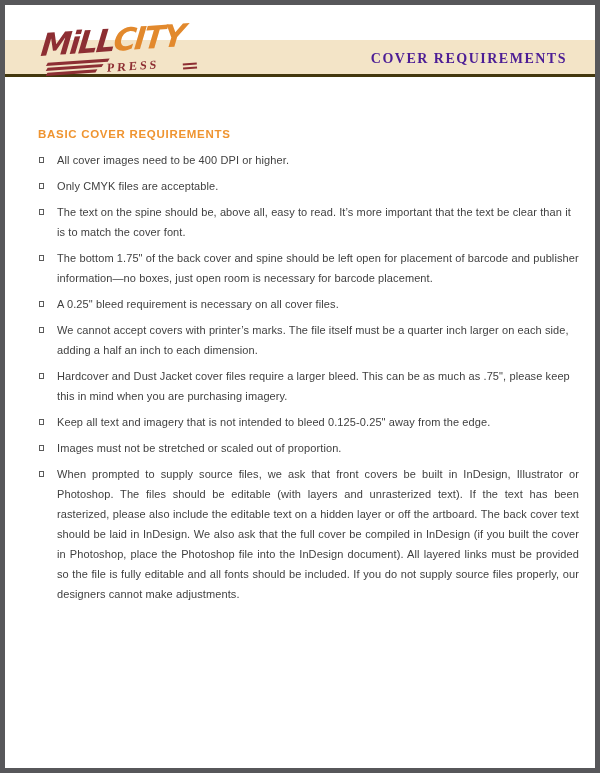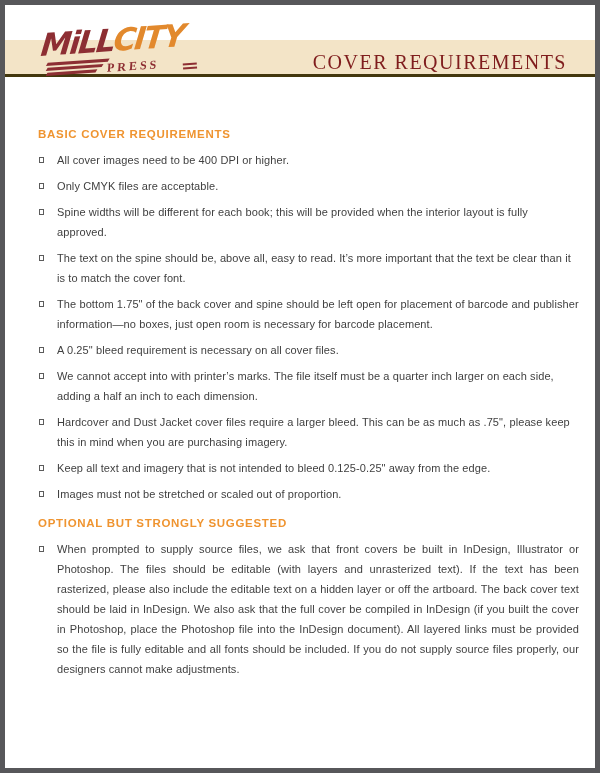--- a/index.html
+++ b/index.html
@@ -12,22 +12,22 @@
   }
 
   
   .band {
     position:absolute; left:0; right:0; top:35px; height:37px;
     background:#f3e4c7; border-bottom:3px solid #43370d;
   }
   .band-title {
     position:absolute; right:28px; top:11px;
     font-family:"Liberation Serif", serif;
-    font-size:20px; font-weight:normal; letter-spacing:1.5px;
-    color:#7f1d1d; white-space:nowrap;
+    font-size:14px; font-weight:bold; letter-spacing:1.5px;
+    color:#4c1d95; white-space:nowrap;
   }
 
   
   .logo { position:absolute; left:30px; top:6px; width:170px; height:70px; z-index:3; }
   .logo-row1 {
     position:absolute; left:6px; top:14px;
     font-family:"DejaVu Sans", sans-serif; font-weight:bold; font-style:italic;
     font-size:31px; line-height:1; letter-spacing:-2px; white-space:nowrap;
     transform:rotate(-4deg) skewX(-10deg);
   }
@@ -88,29 +88,27 @@
         <div></div>
     </div>
   </div>
 
   <div class="content">
 
     <div class="sec-heading">BASIC COVER REQUIREMENTS</div>
     <ul class="bullets">
       <li><span class="sq"></span><span>All cover images need to be 400 DPI or higher.</span></li>
       <li><span class="sq"></span><span>Only CMYK files are acceptable.</span></li>
-      <li><span class="sq"></span><span>Spine widths will be different for each book; this will be provided when the interior layout is fully approved.</span></li>
       <li><span class="sq"></span><span>The text on the spine should be, above all, easy to read. It’s more important that the text be clear than it is to match the cover font.</span></li>
       <li><span class="sq"></span><span>The bottom 1.75" of the back cover and spine should be left open for placement of barcode and publisher information—no boxes, just open room is necessary for barcode placement.</span></li>
       <li><span class="sq"></span><span>A 0.25" bleed requirement is necessary on all cover files.</span></li>
-      <li><span class="sq"></span><span>We cannot accept into with printer’s marks. The file itself must be a quarter inch larger on each side, adding a half an inch to each dimension.</span></li>
+      <li><span class="sq"></span><span>We cannot accept covers with printer’s marks. The file itself must be a quarter inch larger on each side, adding a half an inch to each dimension.</span></li>
       <li><span class="sq"></span><span>Hardcover and Dust Jacket cover files require a larger bleed. This can be as much as .75", please keep this in mind when you are purchasing imagery.</span></li>
       <li><span class="sq"></span><span>Keep all text and imagery that is not intended to bleed 0.125-0.25" away from the edge.</span></li>
       <li><span class="sq"></span><span>Images must not be stretched or scaled out of proportion.</span></li>
     </ul>
 
-    <div class="sec-heading second">OPTIONAL BUT STRONGLY SUGGESTED</div>
     <ul class="bullets">
       <li class="justified"><span class="sq"></span><span>When prompted to supply source files, we ask that front covers be built in InDesign, Illustrator or Photoshop. The files should be editable (with layers and unrasterized text). If the text has been rasterized, please also include the editable text on a hidden layer or off the artboard. The back cover text should be laid in InDesign. We also ask that the full cover be compiled in InDesign (if you built the cover in Photoshop, place the Photoshop file into the InDesign document). All layered links must be provided so the file is fully editable and all fonts should be included. If you do not supply source files properly, our designers cannot make adjustments.</span></li>
     </ul>
 
   </div>
 </div>
 
 </body></html>

